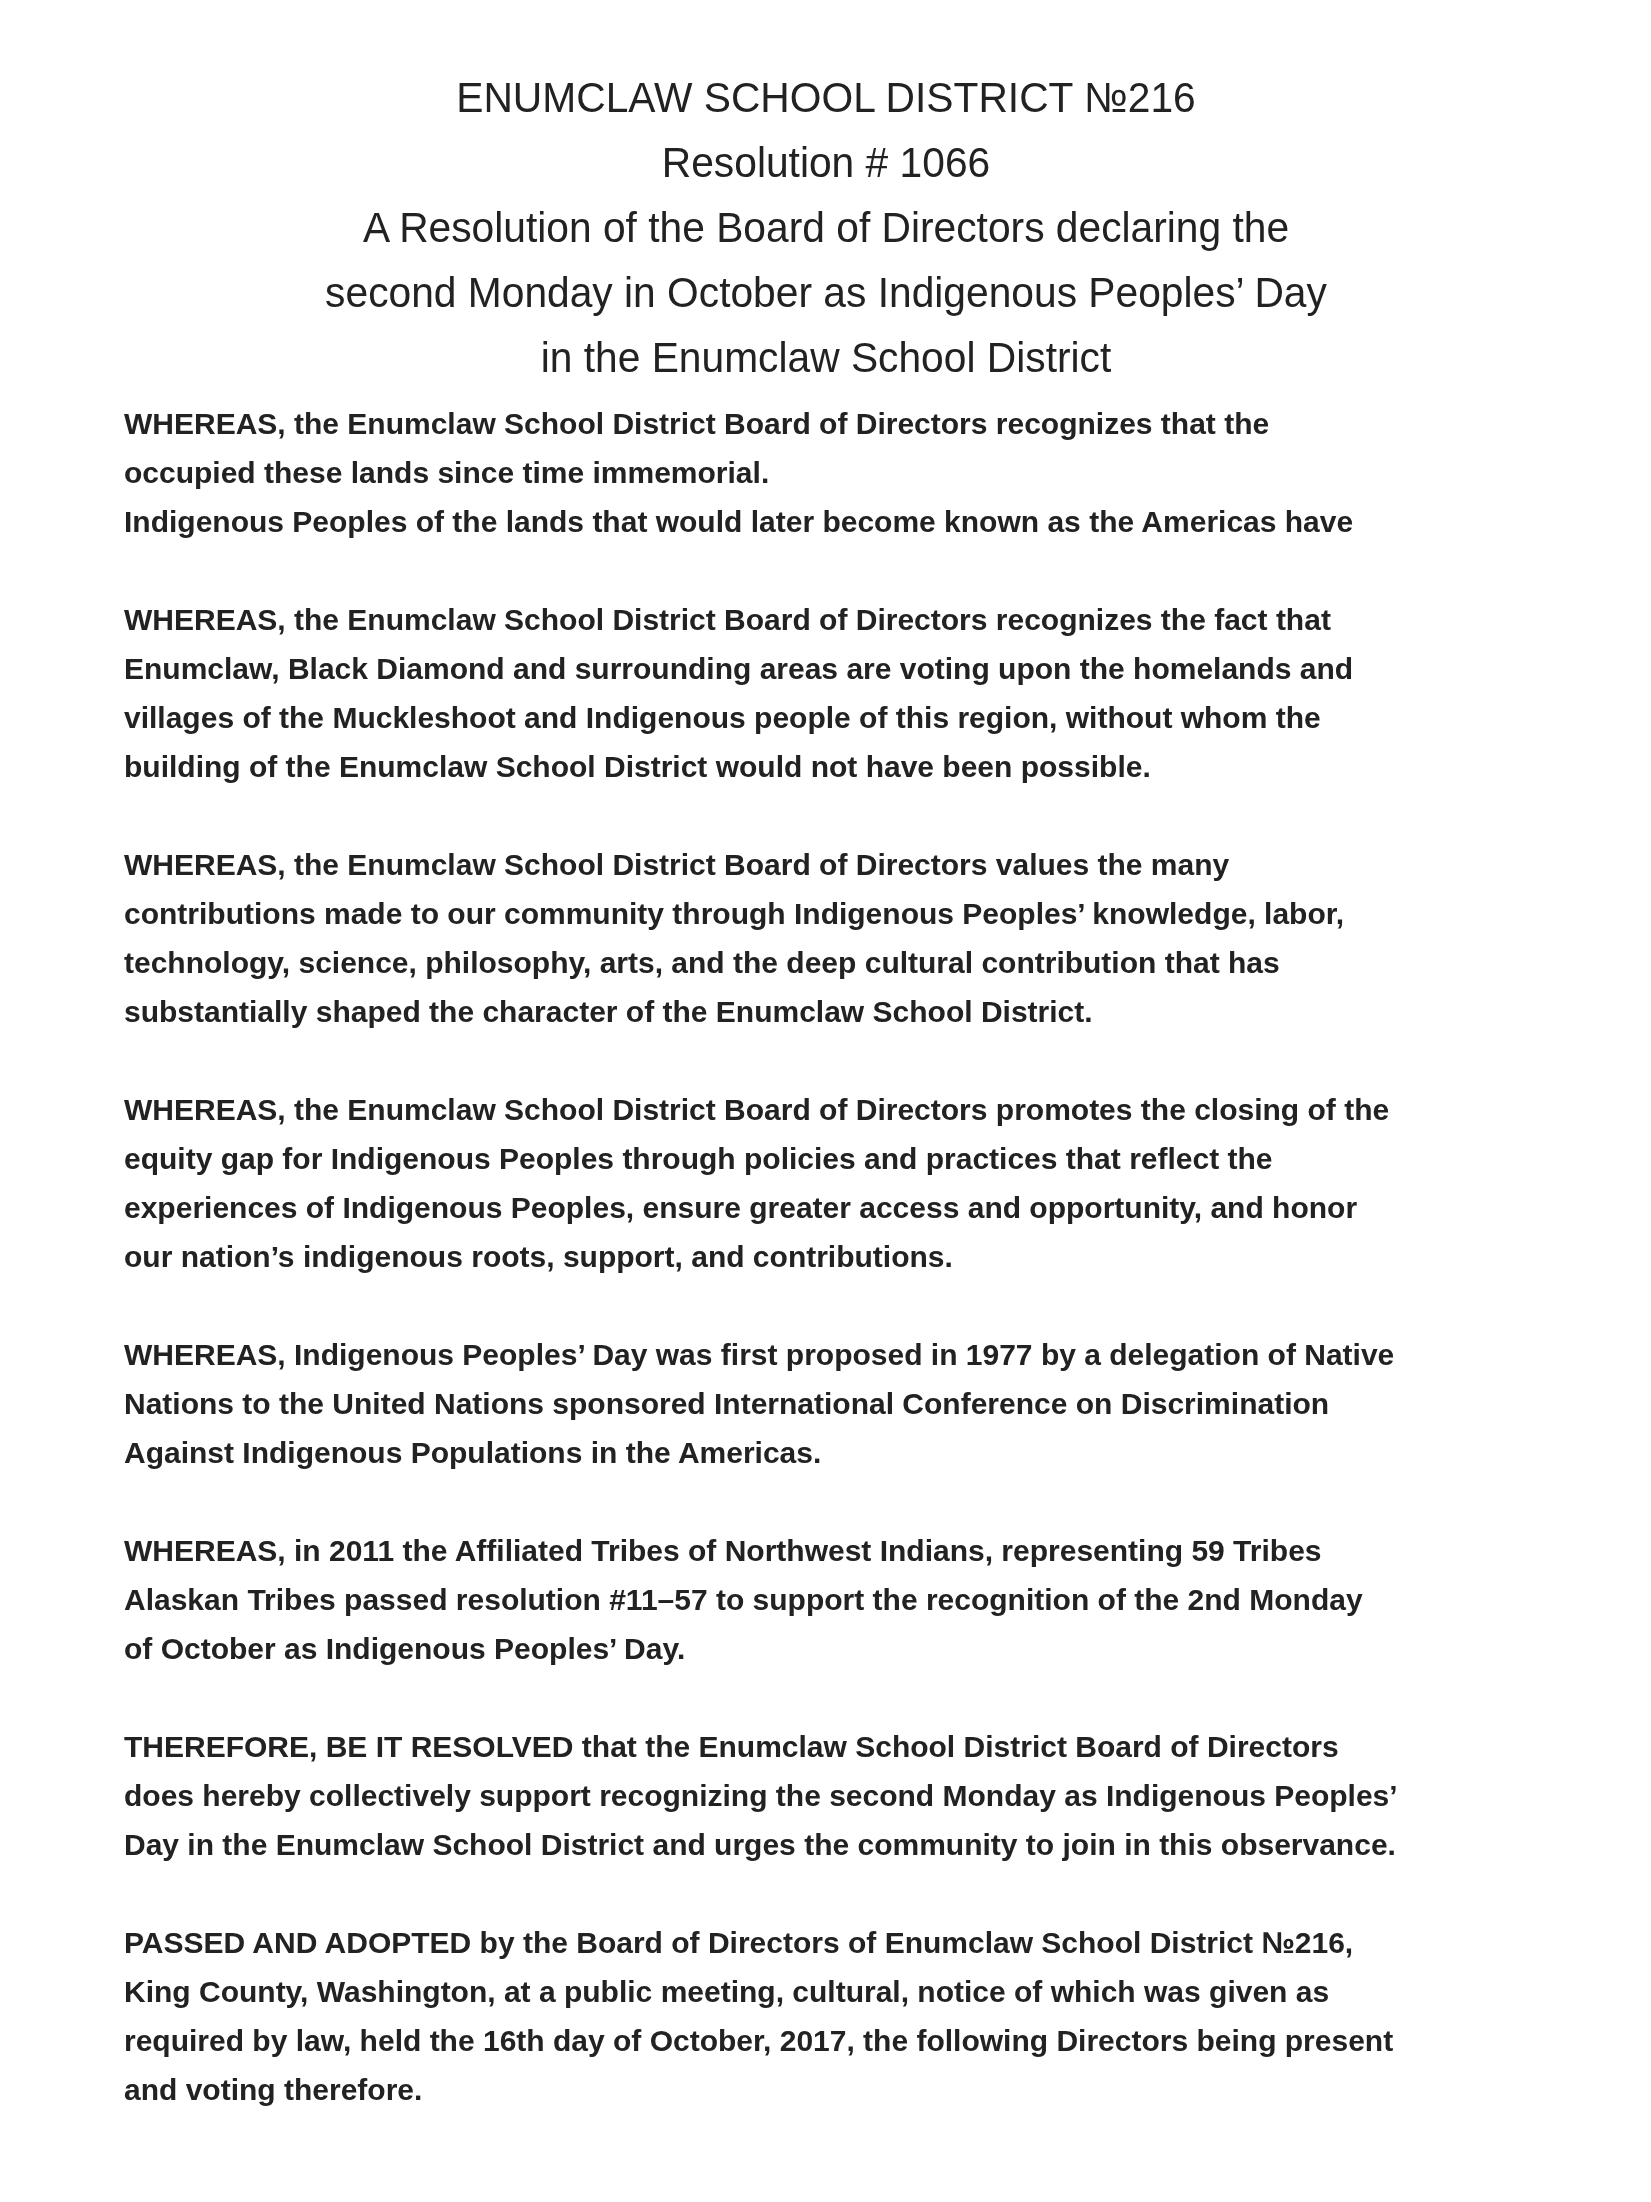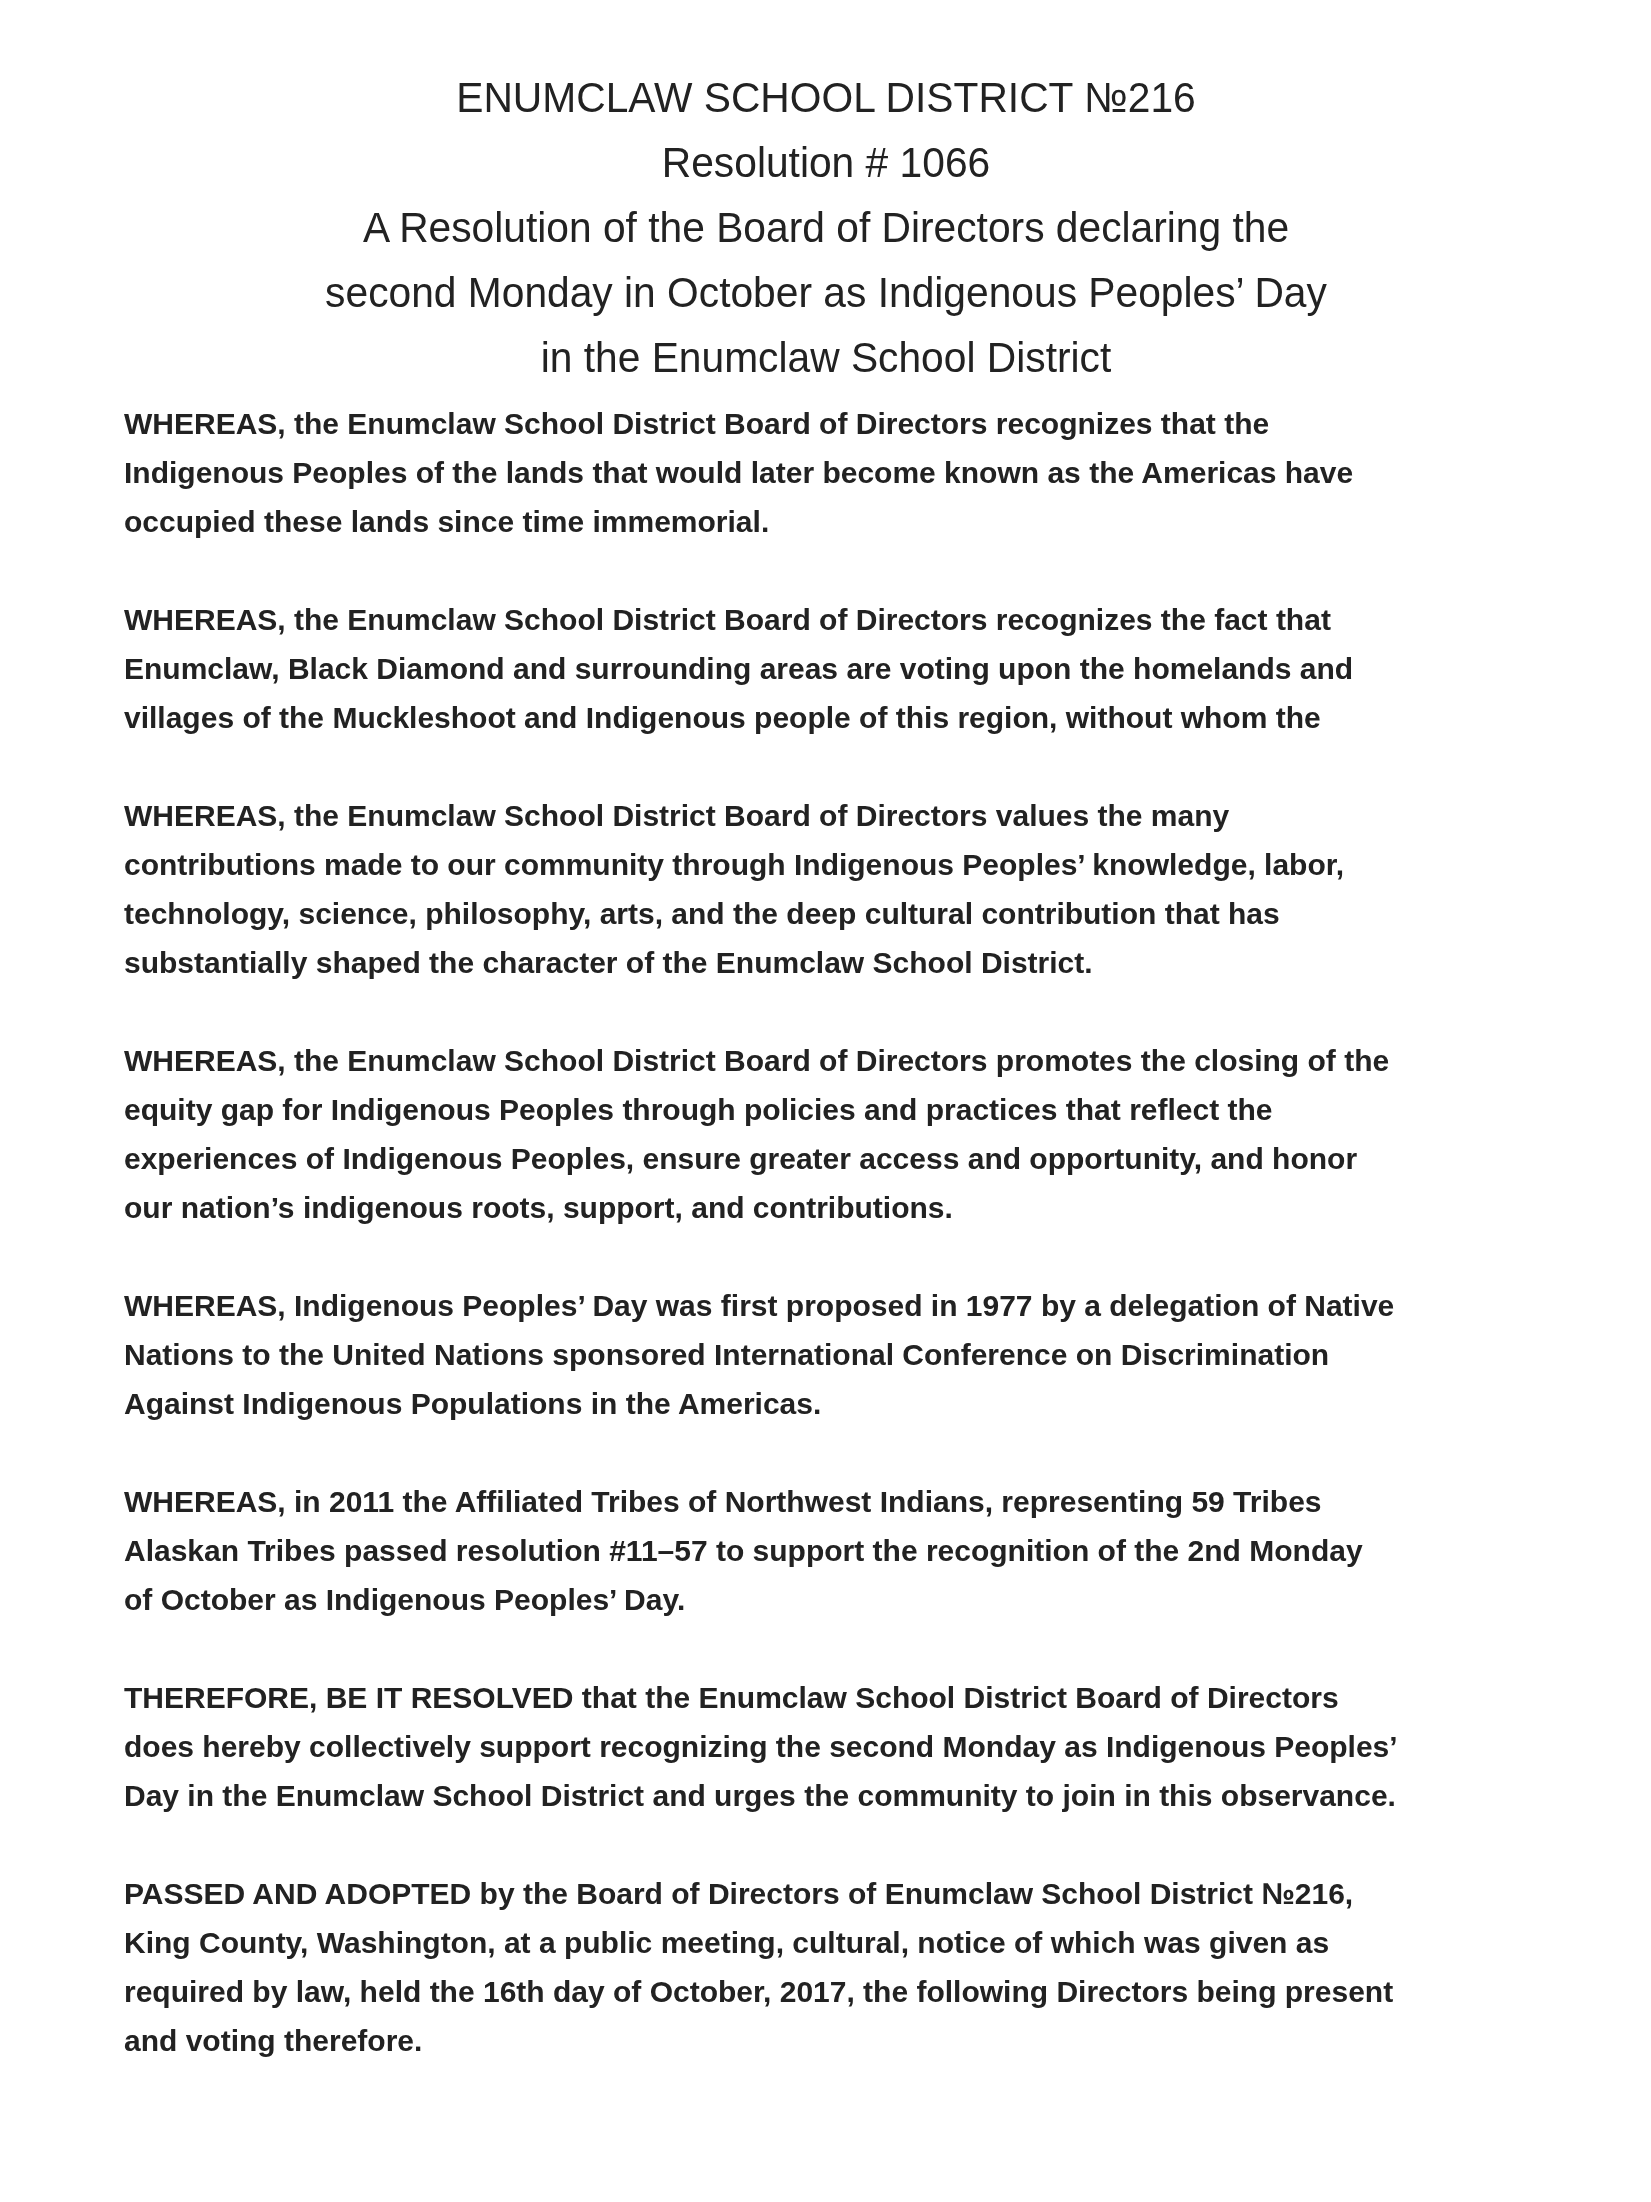--- a/index.html
+++ b/index.html
@@ -58,28 +58,29 @@
   <div class="header-line">Resolution # 1066</div>
   <div class="header-line">A Resolution of the Board of Directors declaring the</div>
   <div class="header-line">second Monday in October as Indigenous Peoples’ Day</div>
   <div class="header-line">in the Enumclaw School District</div>
 </div>
 
 <div class="body-text">
 
   <p class="para">
     <span class="line">WHEREAS, the Enumclaw School District Board of Directors recognizes that the</span>
+    <span class="line">occupied these lands since time immemorial.</span>
     <span class="line">Indigenous Peoples of the lands that would later become known as the Americas have</span>
-    <span class="line">occupied these lands since time immemorial.</span>
   </p>
 
   <p class="para">
     <span class="line">WHEREAS, the Enumclaw School District Board of Directors recognizes the fact that</span>
     <span class="line">Enumclaw, Black Diamond and surrounding areas are voting upon the homelands and</span>
     <span class="line">villages of the Muckleshoot and Indigenous people of this region, without whom the</span>
+    <span class="line">building of the Enumclaw School District would not have been possible.</span>
   </p>
 
   <p class="para">
     <span class="line">WHEREAS, the Enumclaw School District Board of Directors values the many</span>
     <span class="line">contributions made to our community through Indigenous Peoples’ knowledge, labor,</span>
     <span class="line">technology, science, philosophy, arts, and the deep cultural contribution that has</span>
     <span class="line">substantially shaped the character of the Enumclaw School District.</span>
   </p>
 
   <p class="para">

